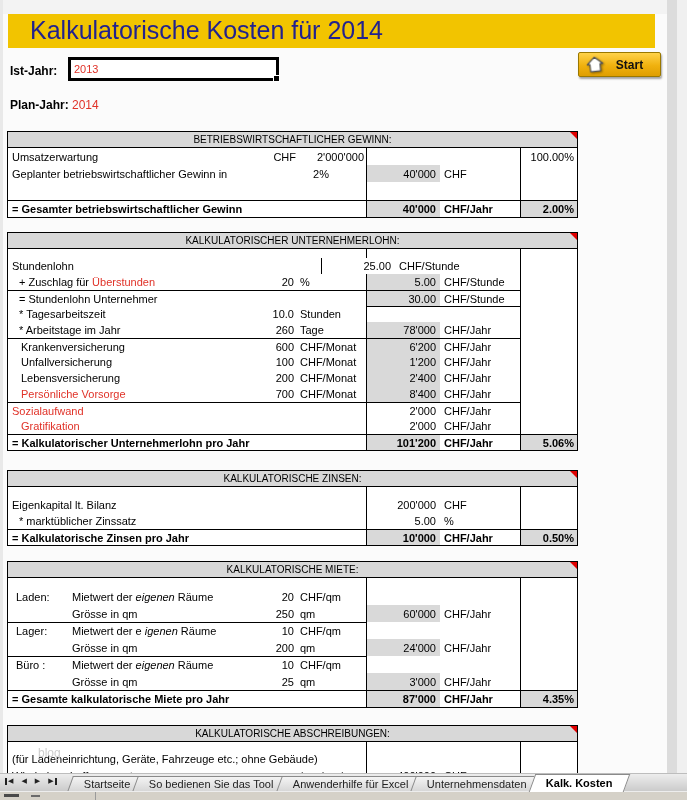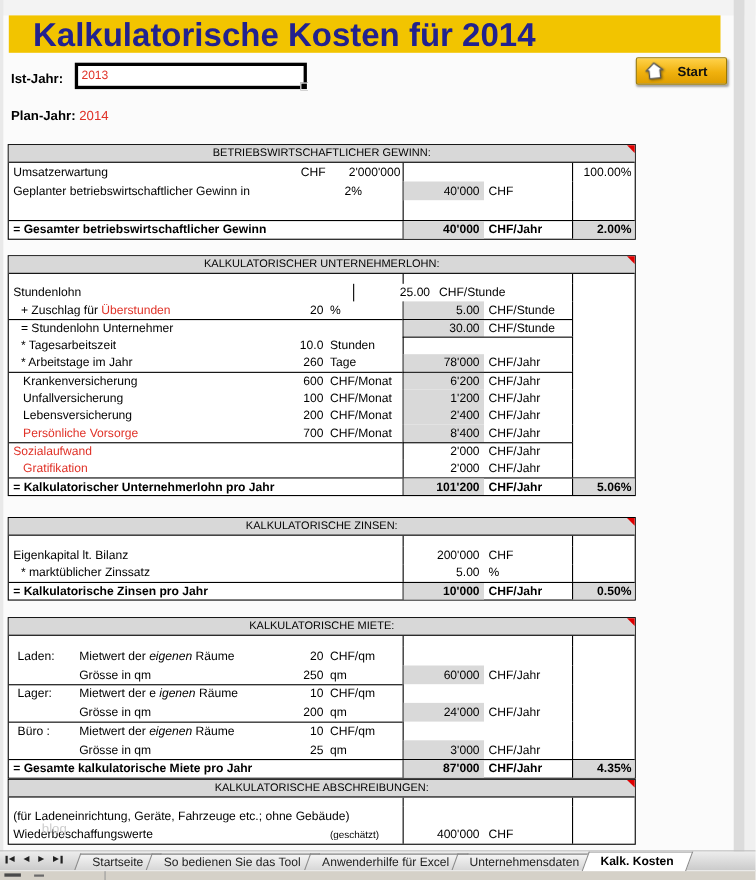--- a/index.html
+++ b/index.html
@@ -5,21 +5,21 @@
   html,body{margin:0;padding:0}
   body{width:687px;height:800px;overflow:hidden;position:relative;
        font-family:"Liberation Sans",sans-serif;background:#FBFBFB;color:#000}
   .screen{position:absolute;inset:0;background:#FBFBFB}
   .top-strip{position:absolute;top:0;left:0;right:0;height:14px;background:#F3F3F3}
   .l-strip{position:absolute;left:0;top:0;width:3px;height:775px;background:#E9E9E9}
   .v-strip1{position:absolute;left:667px;top:0;width:10px;height:775px;background:#DCDCDC}
   .v-strip2{position:absolute;left:677px;top:0;width:10px;height:775px;background:#F0F0F0}
 
   .banner{position:absolute;top:14px;left:8px;width:647px;height:34px;background:#F2C400}
-  .banner h1{margin:0;padding:2px 0 0 22px;font-size:30px;font-weight:bold;color:#22228E;white-space:nowrap}
+  .banner h1{margin:0;padding:2px 0 0 22px;font-size:25px;font-weight:normal;color:#22228E;white-space:nowrap}
 
   .year-label{position:absolute;left:10px;top:64px;font-weight:bold;font-size:12px}
   .year-input{position:absolute;left:68px;top:57px;width:211px;height:24px;border:3px solid #000;
               background:#fff;box-sizing:border-box}
   .year-input .val{display:block;color:#E03228;font-size:11px;line-height:18px;padding-left:3px}
   .fill-handle{position:absolute;right:-4px;bottom:-4px;width:5px;height:5px;background:#000;border:1px solid #fff}
   .plan-label{position:absolute;left:10px;top:98px;font-weight:bold;font-size:12px}
   .plan-value{position:absolute;left:72px;top:98px;color:#E03228;font-size:12px}
 
   .start-btn{position:absolute;left:578px;top:52px;width:83px;height:25px;box-sizing:border-box;
@@ -339,21 +339,21 @@
           <div class="c1">
             <span class="lab"><span class="sg-k">= Kalkulatorische Zinsen pro Jahr</span></span>
           </div>
           <div class="c2">
             <span class="vnum gray">10'000</span>
             <span class="vunit">CHF/Jahr</span>
           </div>
           <div class="c3 gray">0.50%</div>
         </div>
       </div>
-      <div class="sec" style="">
+      <div class="sec" style="margin-bottom: 17px;">
         <div class="sec-h">KALKULATORISCHE MIETE:<div class="corner"></div></div>
         <div class="row" style="height: 10px;">
           <div class="c1">
             <span class="lab"></span>
           </div>
           <div class="c2">
             <span class="vnum"></span>
             <span class="vunit"></span>
           </div>
           <div class="c3"></div>

